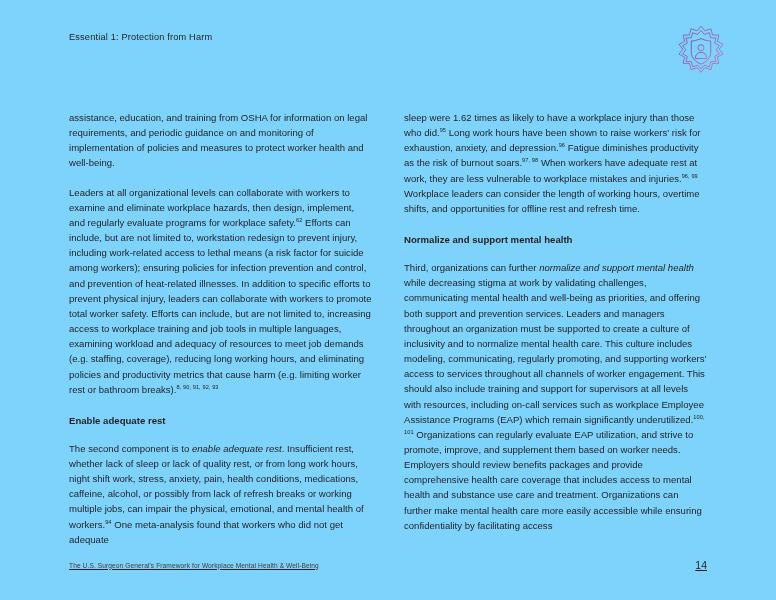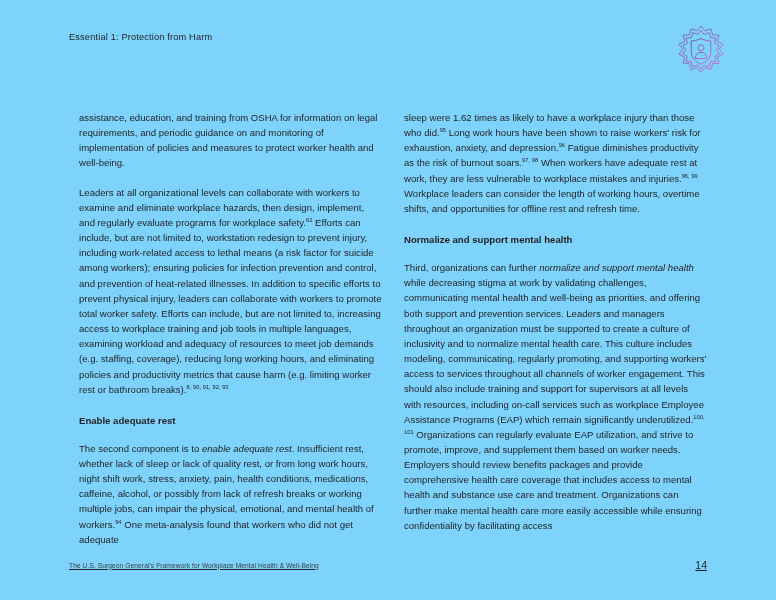--- a/index.html
+++ b/index.html
@@ -48,22 +48,21 @@
   .emblem svg { display: block; width: 54px; height: 54px; }
 
   
   .columns {
     position: absolute;
     top: 110px;
     left: 69px;
     width: 638px;
     height: 440px;
     display: flex;
-    gap: 22px;
-    margin-left: 10px;
+    gap: 32px;
   }
   .col {
     width: 303px;
     flex: 0 0 303px;
   }
   p.body {
     margin: 0 0 14px 0;
     font-size: 9.55px;
     line-height: 15.15px;
     color: #231f20;

